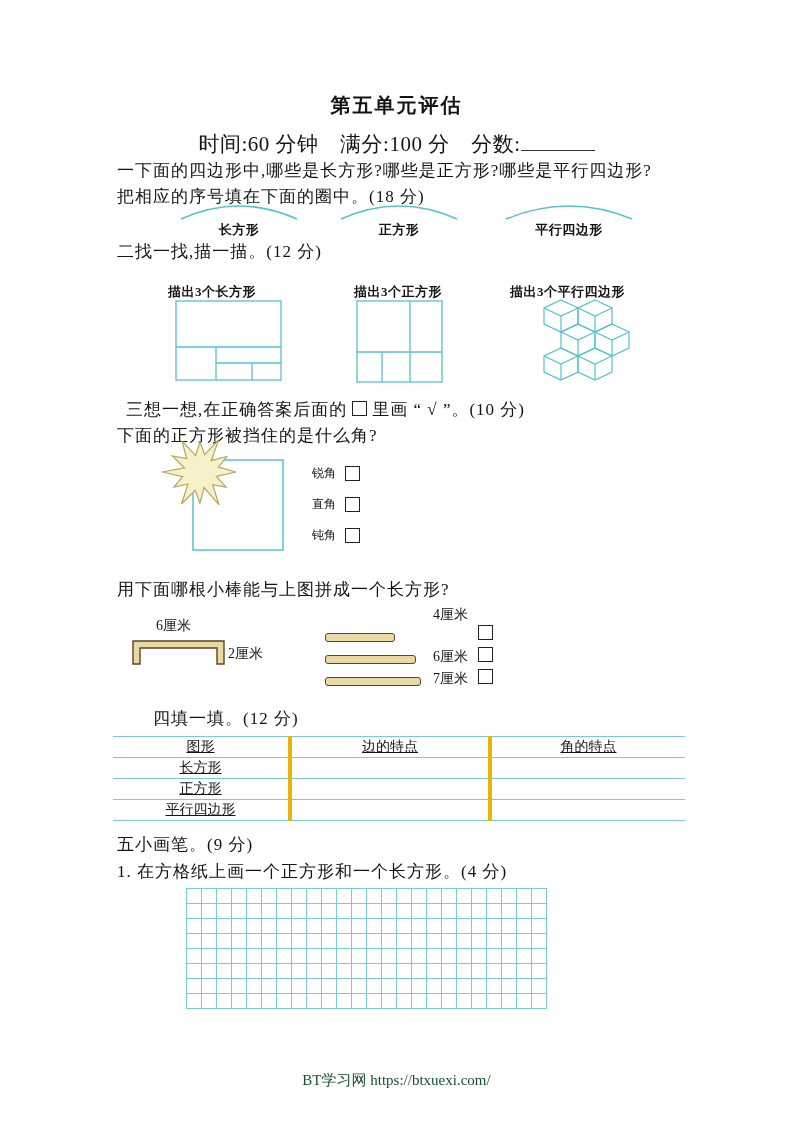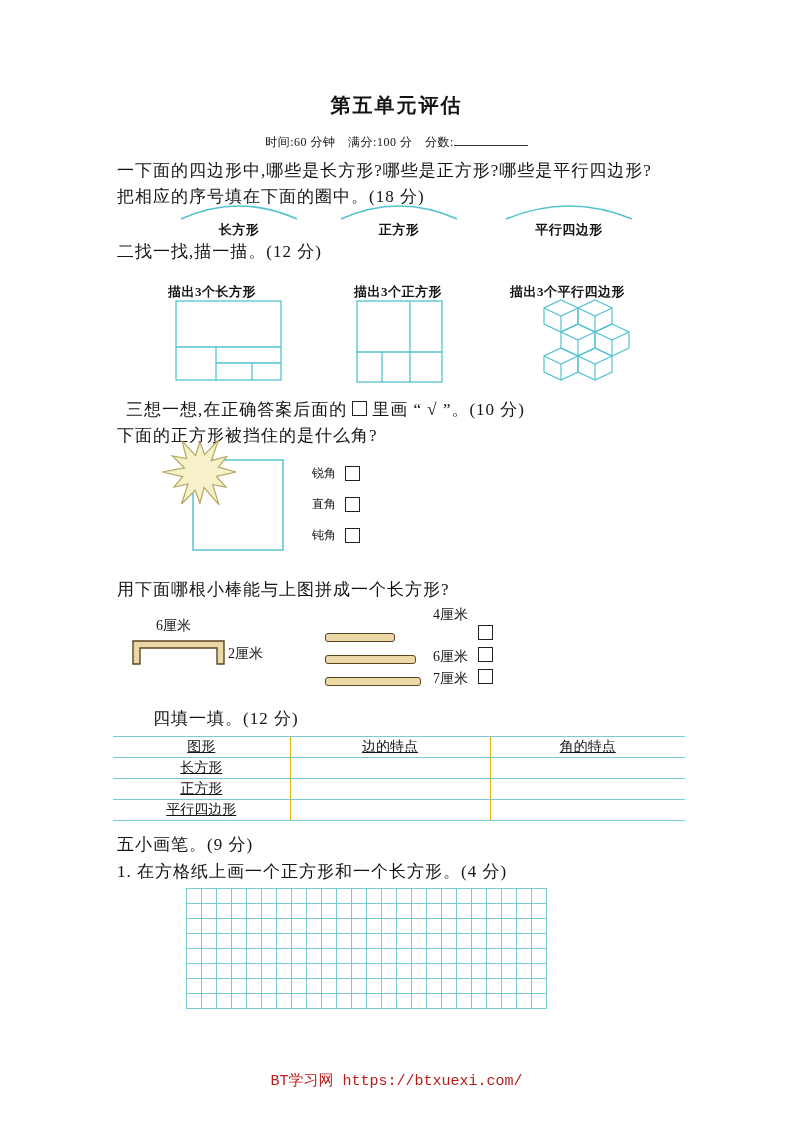--- a/index.html
+++ b/index.html
@@ -1,37 +1,37 @@
 <!DOCTYPE html>
 <html><head>
 <meta charset="utf-8">
 <style>
   html,body{margin:0;padding:0;background:#fff;}
   .page{position:relative;width:793px;height:1122px;background:#fff;overflow:hidden;
         font-family:"Liberation Serif",serif;color:#141414;}
   .abs{position:absolute;}
   .center{width:100%;text-align:center;}
   .title{font-size:20px;font-weight:bold;letter-spacing:2px;}
-  .meta{font-size:12px;letter-spacing:0.5px;}
+  .meta{font-size:21px;letter-spacing:0.5px;}
   .qtext{font-size:17px;letter-spacing:1px;white-space:nowrap;}
   .lbl{font-size:13px;font-weight:bold;letter-spacing:0.5px;}
   .cm{font-size:14px;}
   .chk{display:inline-block;width:15px;height:15px;border:1.5px solid #222;background:#fff;box-sizing:border-box;}
   .inline-box{display:inline-block;width:13px;height:13px;border:1.2px solid #222;vertical-align:-1px;margin:0 5px;}
   .score-line{display:inline-block;width:74px;border-bottom:1.4px solid #333;height:15px;}
   .opt-row{display:flex;align-items:center;gap:9px;height:18px;margin-bottom:13px;font-size:12px;}
   .stick{position:absolute;background:#ead9a6;border:1.4px solid #5a4620;border-radius:3px;height:7px;}
   .grid{width:360px;height:120px;border-right:1px solid #79ccd6;border-bottom:1px solid #79ccd6;
         background-image:repeating-linear-gradient(to right,#79ccd6 0 1px,transparent 1px 15px),
                          repeating-linear-gradient(to bottom,#79ccd6 0 1px,transparent 1px 15px);}
   table.fill{border-collapse:collapse;table-layout:fixed;width:572px;font-size:14px;}
   table.fill td{border-top:1px solid #79ccd6;border-bottom:1px solid #79ccd6;height:20px;
         text-align:center;padding:0;text-decoration:underline;}
-  table.fill td.c2,table.fill td.c3{border-left:1px solid #eab308;}
-  .footer{font-family:Liberation Mono, monospace;font-size:15px;color:#b91c1c;}
+  table.fill td.c2,table.fill td.c3{border-left:4px solid #eab308;}
+  .footer{font-family:Liberation Serif, serif;font-size:15px;color:#14532d;}
   svg{display:block;}
 </style>
 </head>
 <body>
 
 <div class="page">
 
   <div class="abs center title" style="top:92px;">第五单元评估</div>
   <div class="abs center meta" style="top:130px;">
     <span>时间:60 分钟　满分:100 分　分数:</span><span class="score-line"></span>

